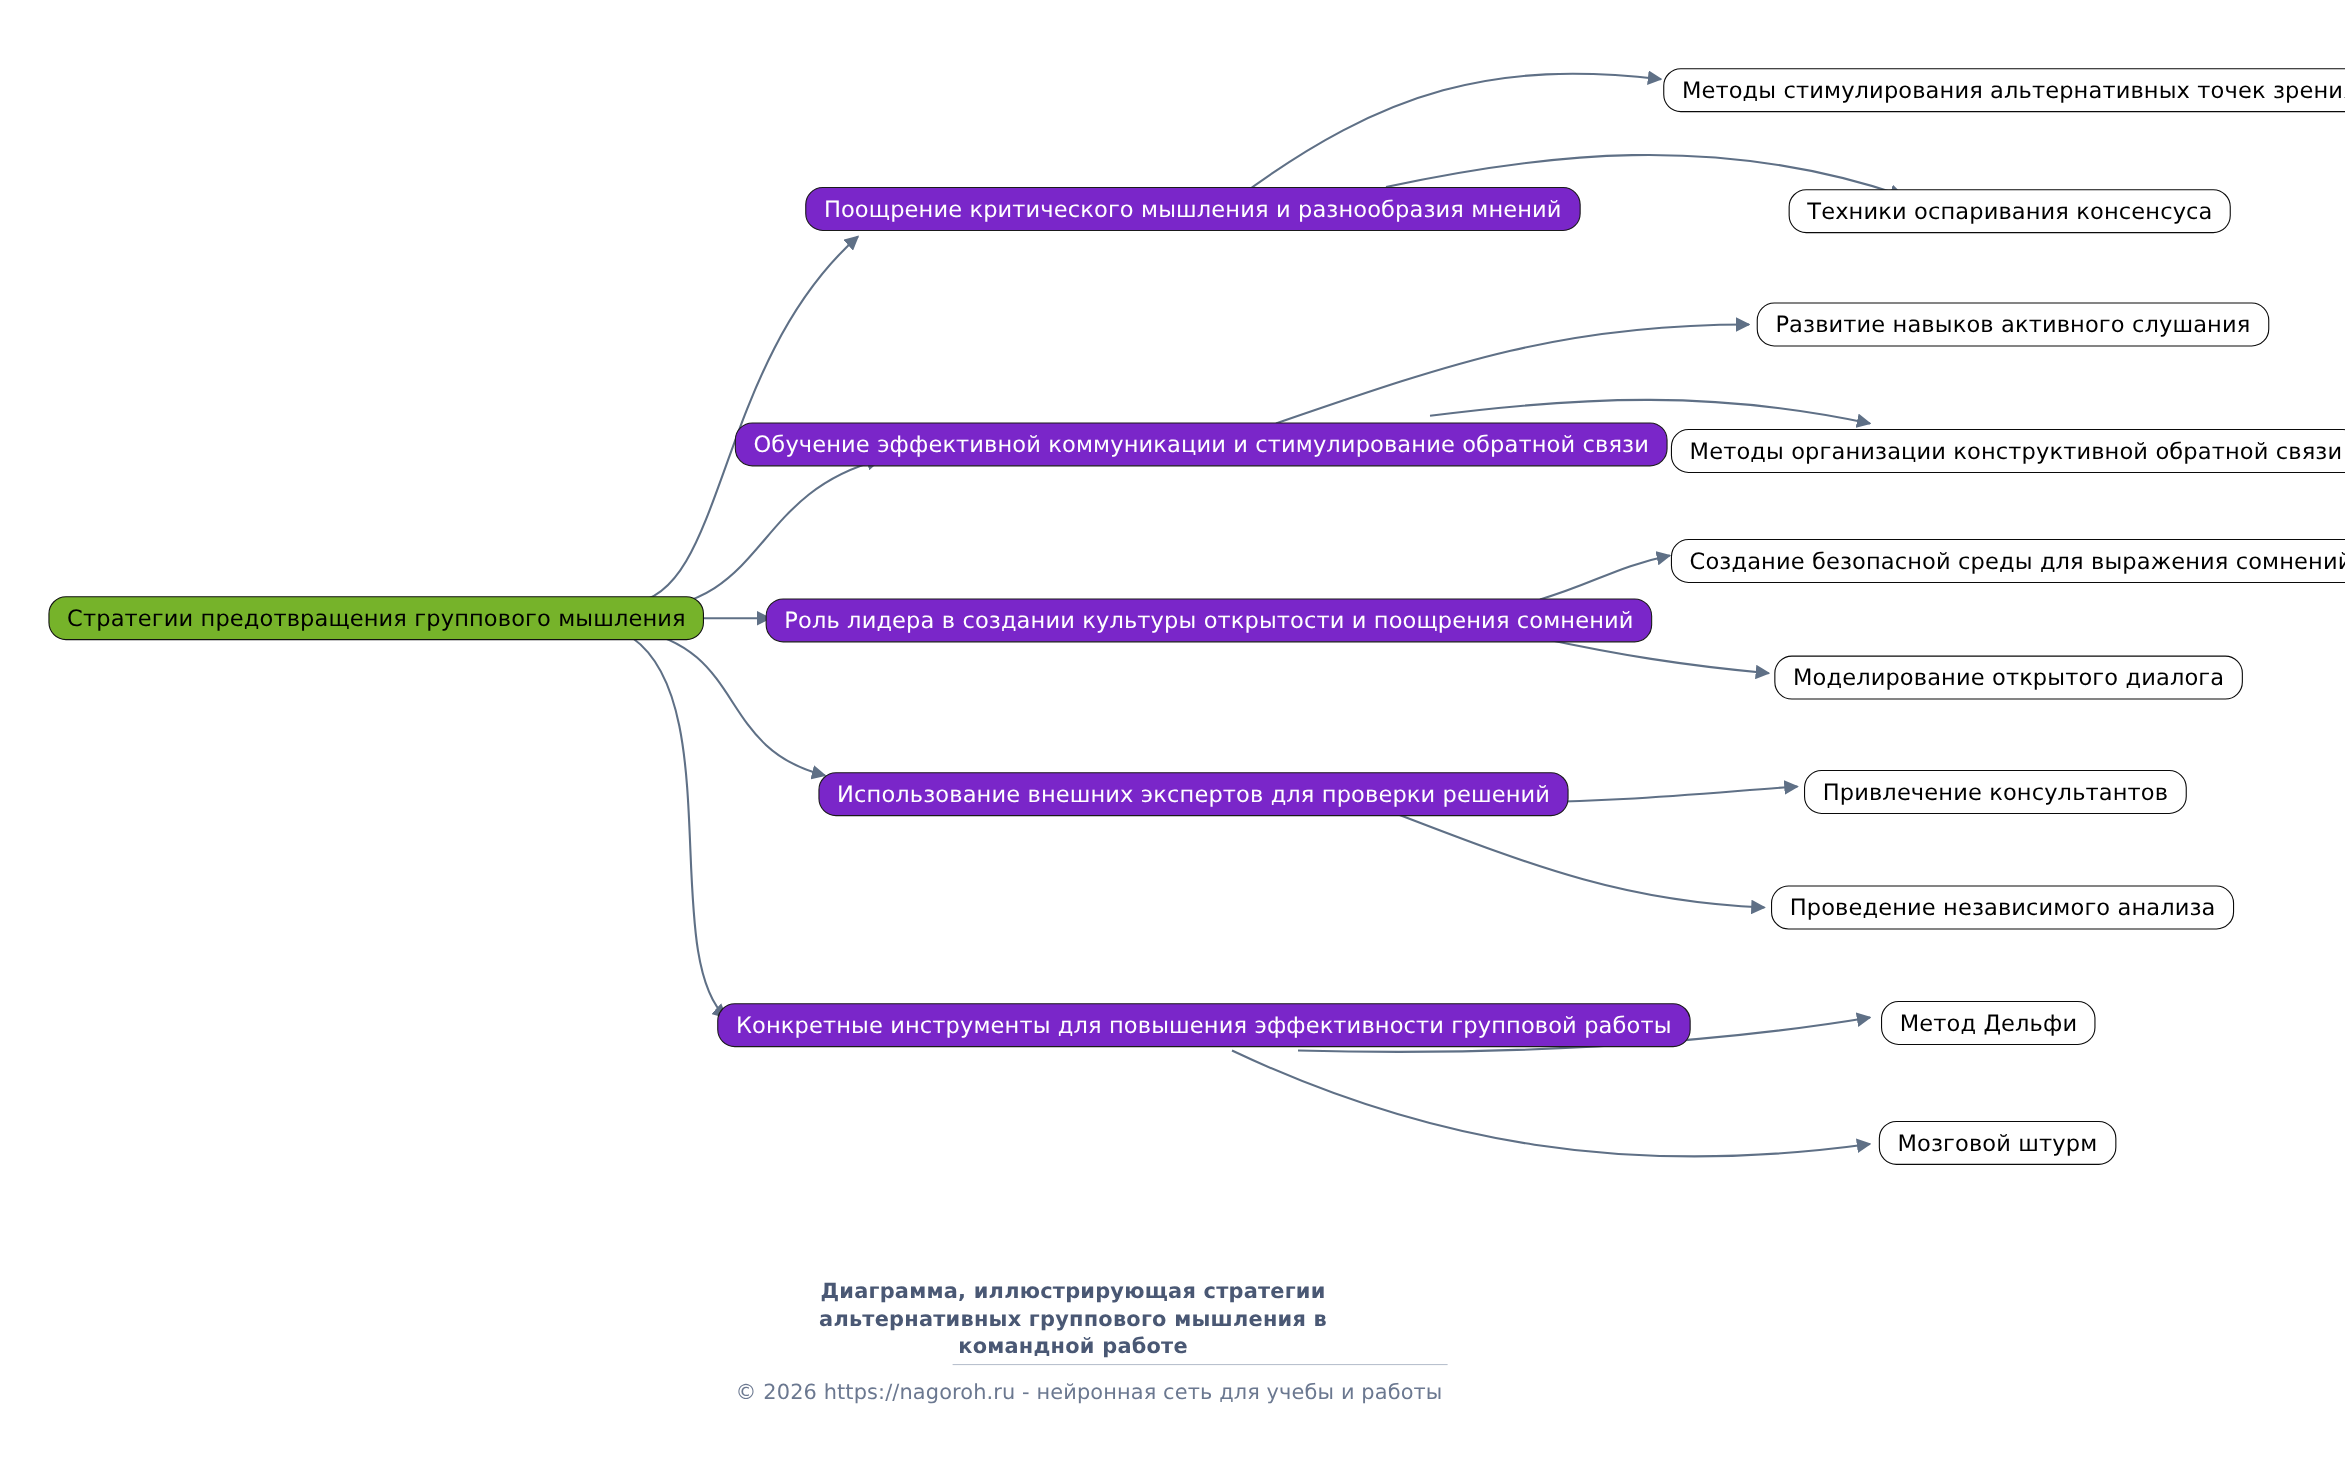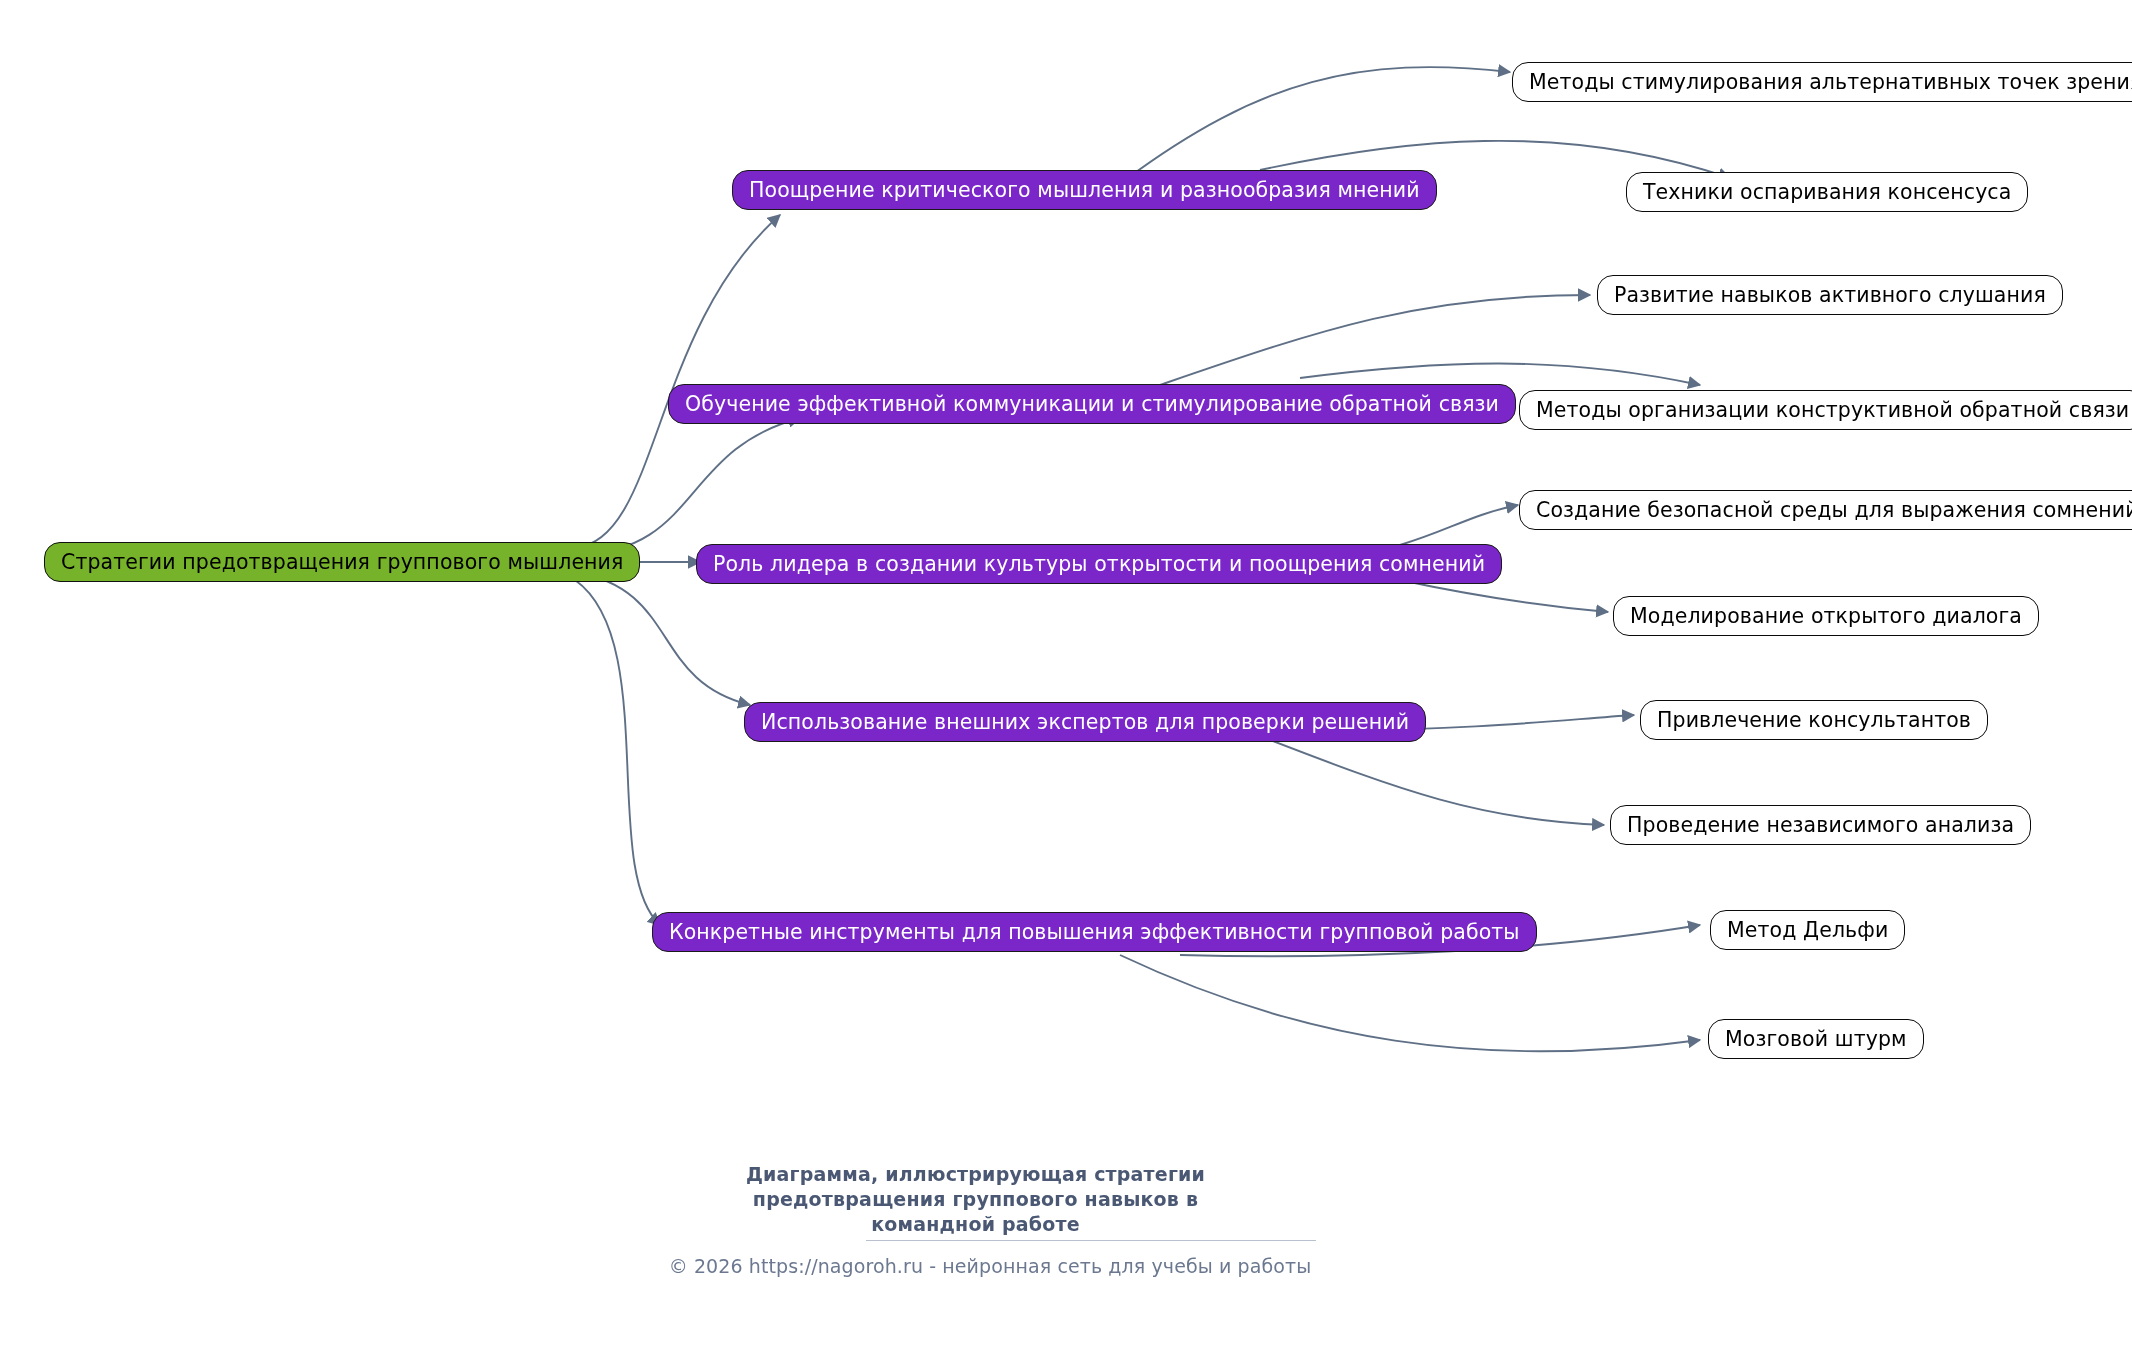--- a/index.html
+++ b/index.html
@@ -164,19 +164,19 @@
     <span>Конкретные инструменты для повышения эффективности групповой работы</span>
   </div>
   <div class="node leaf" style="left:1710px; top:910px;text-align:center;">
     <span>Метод Дельфи</span>
   </div>
   <div class="node leaf" style="left:1708px; top:1019px;">
     <span>Мозговой штурм</span>
   </div>
 
   <div class="caption" style="top:1162px;">Диаграмма, иллюстрирующая стратегии</div>
-  <div class="caption" style="top:1187px;">предотвращения группового навыков в</div>
+  <div class="caption" style="top:1187px;">альтернативных группового мышления в</div>
   <div class="caption" style="top:1212px;">командной работе</div>
   <div class="caption-rule" style="left:866px; top:1240px; width:450px;"></div>
 
   <div class="footer" style="top:1255px;">© 2026 https://nagoroh.ru - нейронная сеть для учебы и работы</div>
 
 </div>
 
 </body></html>

